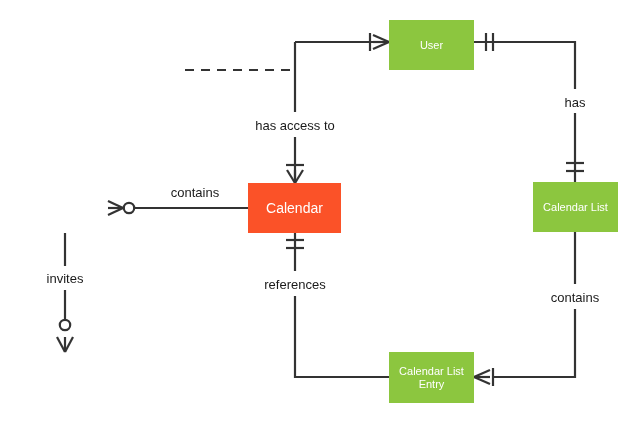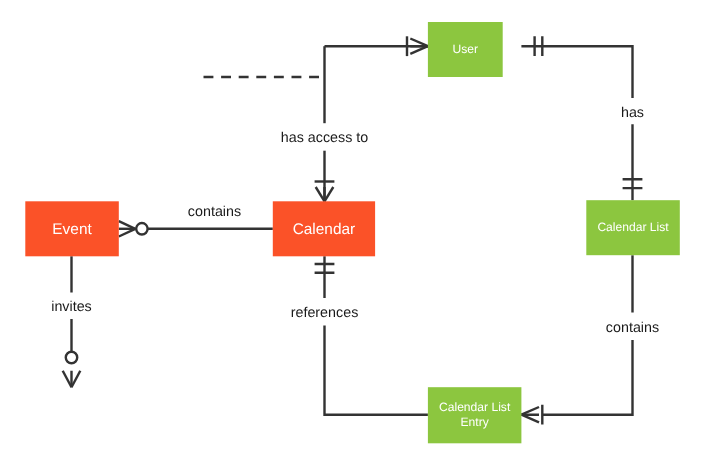--- a/index.html
+++ b/index.html
@@ -128,27 +128,24 @@
         <path d="M 493 368 L 493 386"></path>
         <path d="M 474 377 L 490 370"></path>
         <path d="M 474 377 L 490 377"></path>
         <path d="M 474 377 L 490 384"></path>
       </g>
 
     </g>
   </svg>
 
 
-  <div class="entity-box entity-green" style="left:389px; top:20px; width:68px; height:50px; font-size:11px;">
+  <div class="entity-box entity-green" style="left:389px; top:20px; width:85px; height:50px; font-size:11px;">
     <span class="entity-label">User</span>
   </div>
 
-  <div class="entity-box entity-orange" style="left:23px; top:183px; width:85px; height:50px; font-size:14px;">
-    <span class="entity-label">Event</span>
-  </div>
 
   <div class="entity-box entity-orange" style="left:248px; top:183px; width:93px; height:50px; font-size:14px;">
     <span class="entity-label">Calendar</span>
   </div>
 
   <div class="entity-box entity-green" style="left:533px; top:182px; width:85px; height:50px; font-size:11px;">
     <span class="entity-label">Calendar List</span>
   </div>
 
 

